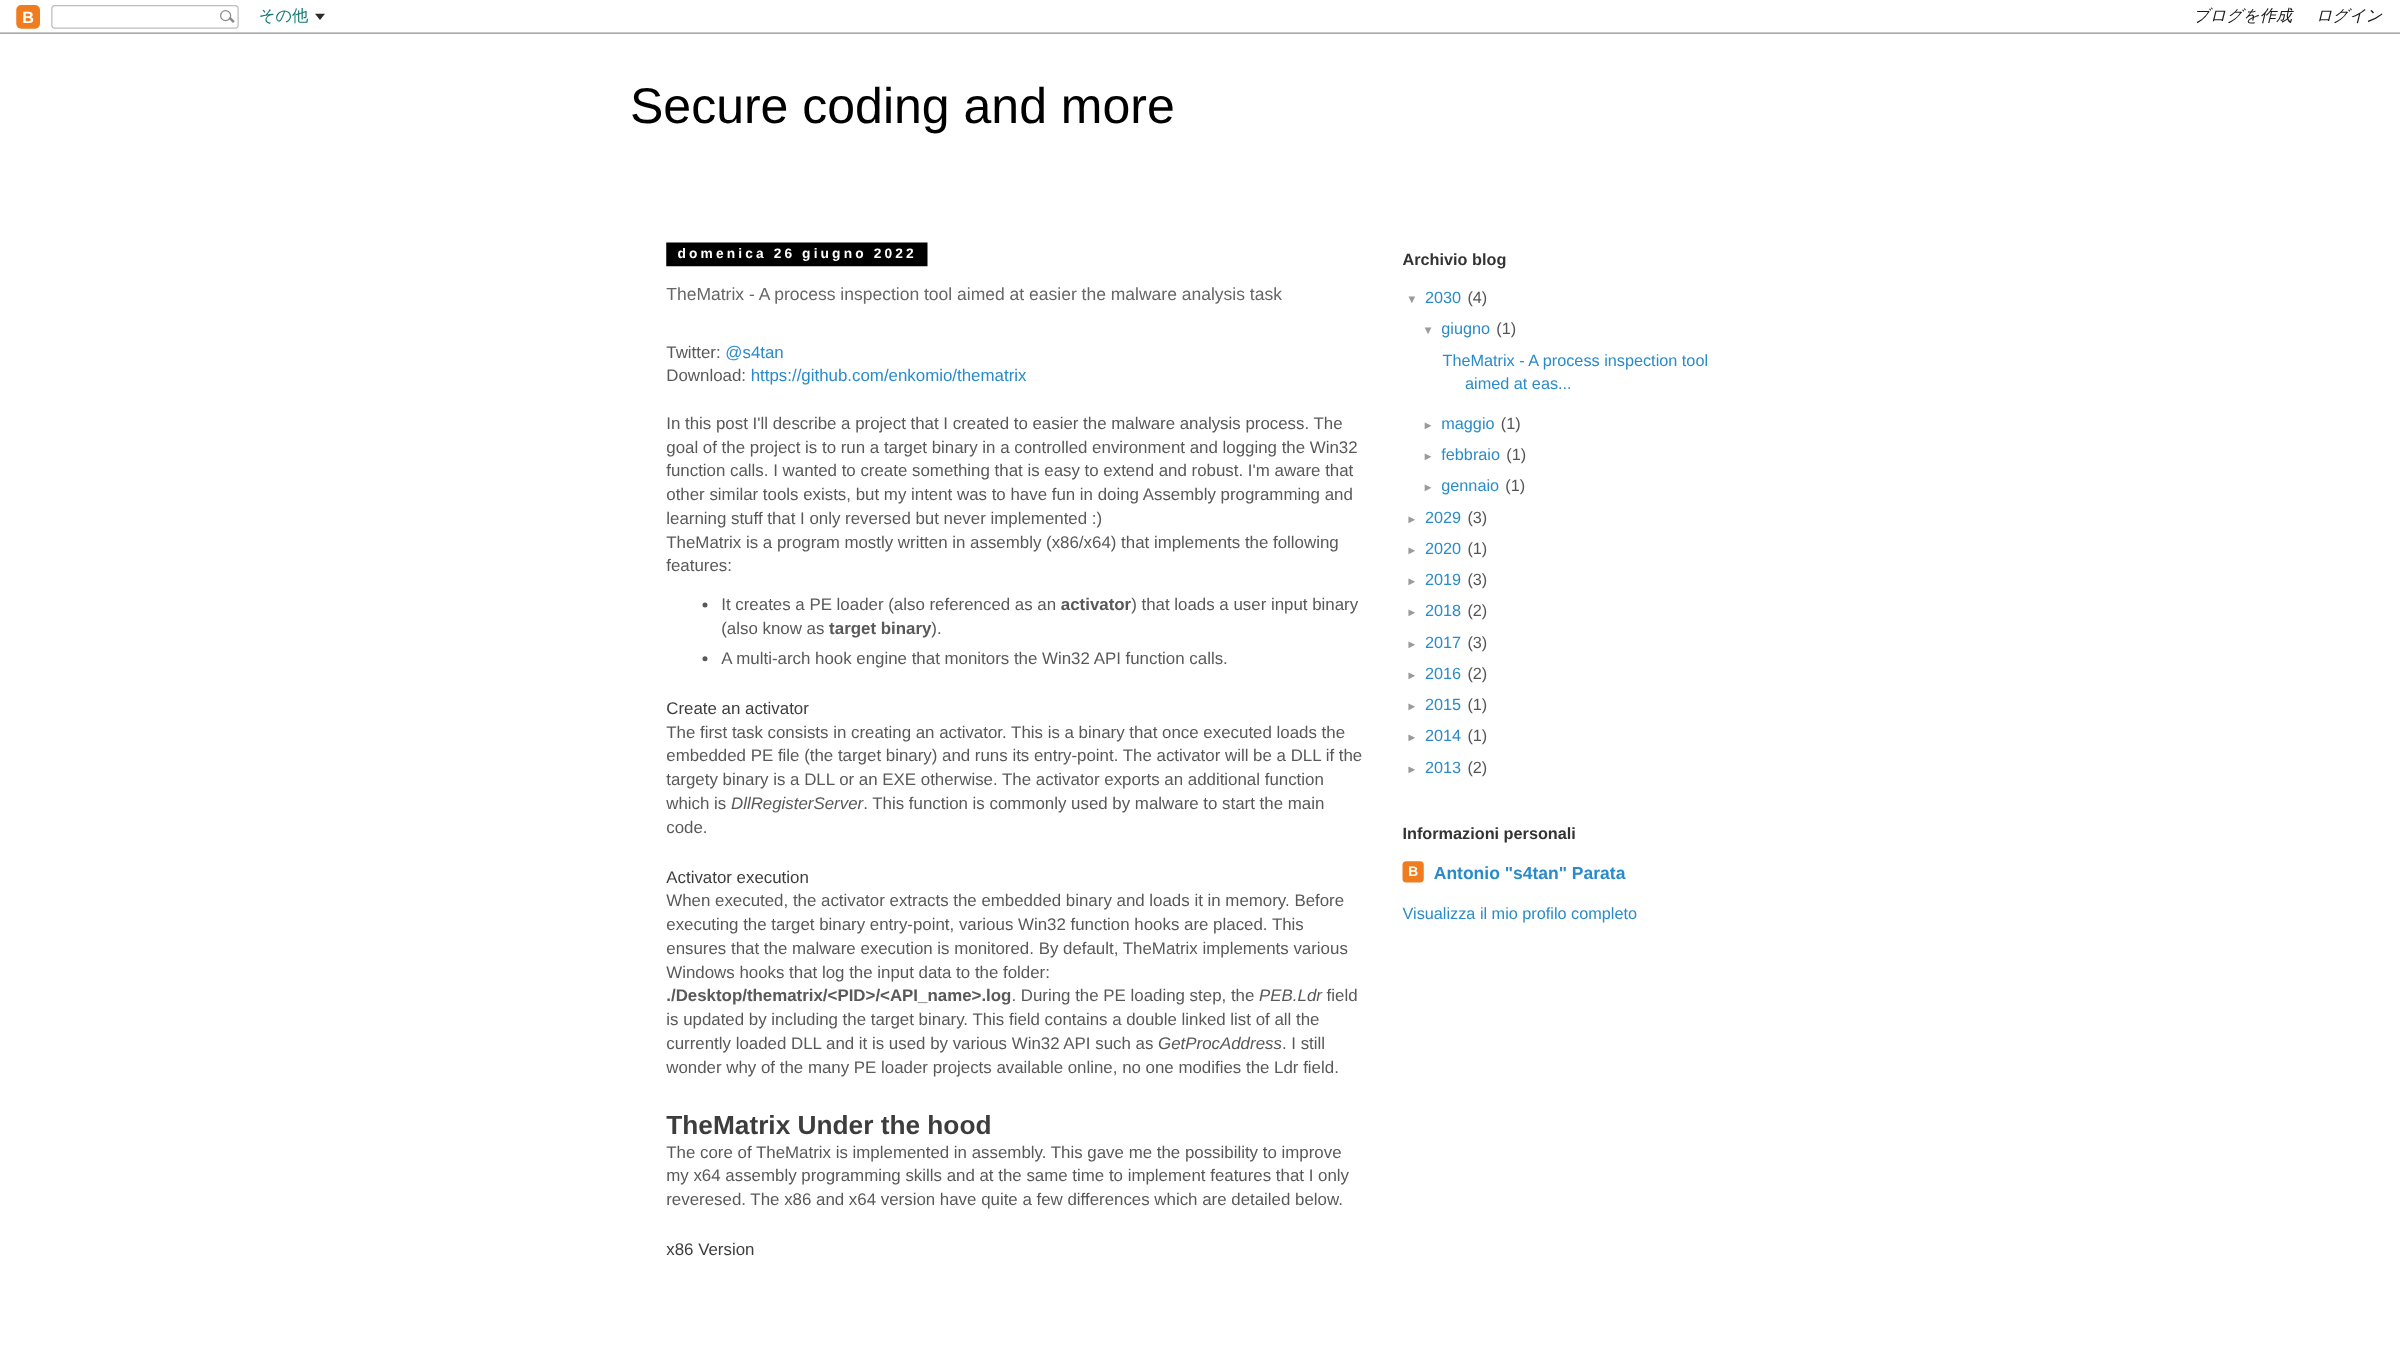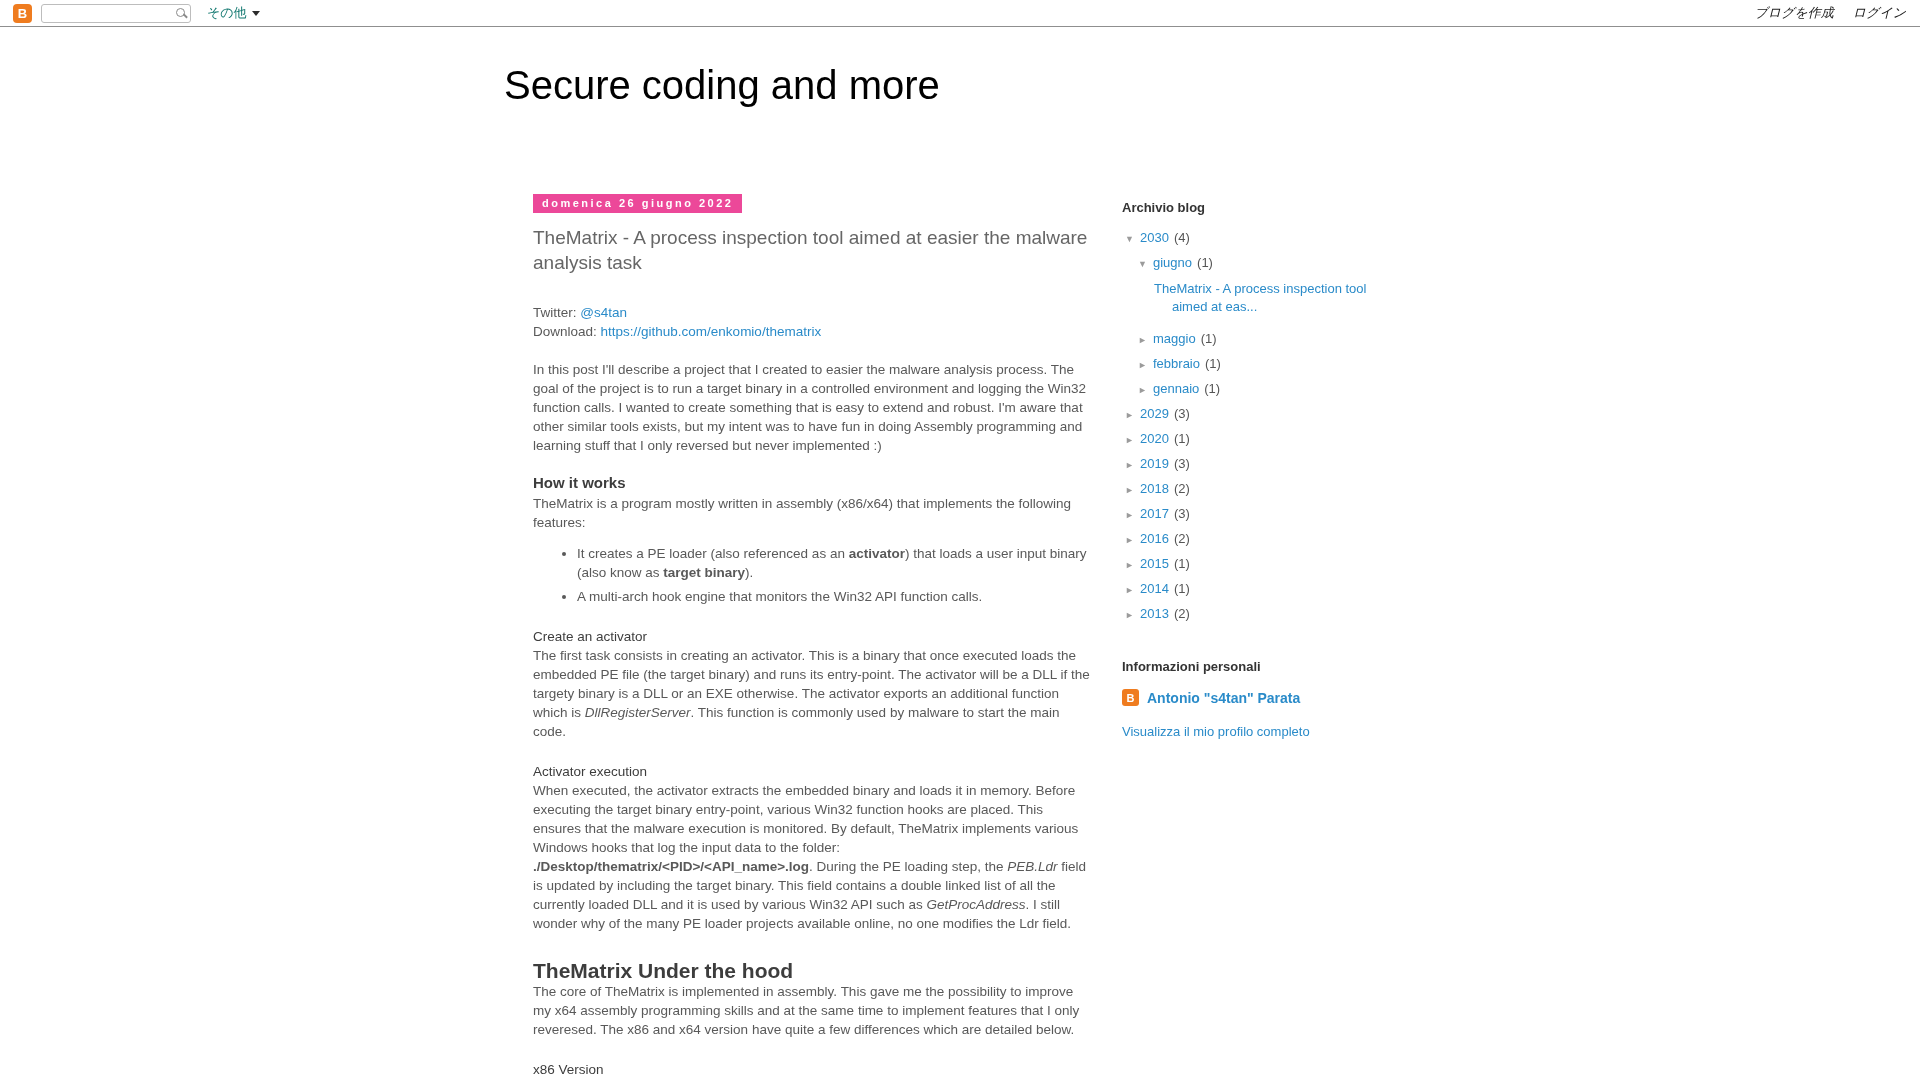--- a/index.html
+++ b/index.html
@@ -65,26 +65,26 @@
     margin: 36px 0 0 -14px; line-height: 1.1;
     display: inline-block;
   }
   .columns { display: flex; margin-top: 86px; }
   .main-col { width: 560px; margin-left: 15px; flex: 0 0 auto; }
   .side-col { width: 280px; margin-left: auto; padding-top: 7px; flex: 0 0 auto; }
 
   
   .date-header {
     display: inline-block;
-    background: #ec4899; color: #ffffff;
+    background: #000000; color: #ffffff;
     font-size: 11px; font-weight: bold; letter-spacing: 2.5px;
     padding: 3px 9px 4px 9px;
   }
   .post-title {
-    font-weight: normal; font-size: 19px; line-height: 1.3;
+    font-weight: normal; font-size: 14px; line-height: 1.3;
     color: #666666; margin: 13px 0 0;
   }
   .post-meta { margin-top: 28px; font-size: 13.5px; line-height: 19px; color: #595959; }
   .post-body { margin-top: 19px; font-size: 13.5px; line-height: 19px; color: #595959; }
   .post-body p { margin: 0; }
   .post-body .h-md { font-size: 15px; font-weight: bold; color: #3d3d3d; margin: 18px 0 2px; }
   .post-body .h-lg { font-size: 21px; font-weight: bold; color: #3d3d3d; margin: 28px 0 2px; }
   .post-body .h-sm { font-size: 13.5px; font-weight: normal; color: #3d3d3d; margin: 21px 0 0; }
   .post-body ul { margin: 12px 0 2px; padding-left: 44px; }
   .post-body li { margin-bottom: 5px; }
@@ -145,21 +145,20 @@
       <span class="date-header">domenica 26 giugno 2022</span>
       <h3 class="post-title">TheMatrix - A process inspection tool aimed at easier the malware analysis task</h3>
 
       <div class="post-meta">
         <div><span>Twitter: </span><a class="lnk">@s4tan</a></div>
         <div><span>Download: </span><a class="lnk">https://github.com/enkomio/thematrix</a></div>
       </div>
 
       <div class="post-body">
           <p><span>In this post I'll describe a project that I created to easier the malware analysis process. The goal of the project is to run a target binary in a controlled environment and logging the Win32 function calls. I wanted to create something that is easy to extend and robust. I'm aware that other similar tools exists, but my intent was to have fun in doing Assembly programming and learning stuff that I only reversed but never implemented :)</span></p>
-          <div class="h-md">How it works</div>
           <p><span>TheMatrix is a program mostly written in assembly (x86/x64) that implements the following features:</span></p>
           <ul>
             <li><span>It creates a PE loader (also referenced as an </span><span class="b">activator</span><span>) that loads a user input binary (also know as </span><span class="b">target binary</span><span>).</span></li>
             <li><span>A multi-arch hook engine that monitors the Win32 API function calls.</span></li>
           </ul>
           <div class="h-sm">Create an activator</div>
           <p><span>The first task consists in creating an activator. This is a binary that once executed loads the embedded PE file (the target binary) and runs its entry-point. The activator will be a DLL if the targety binary is a DLL or an EXE otherwise. The activator exports an additional function which is </span><span class="i">DllRegisterServer</span><span>. This function is commonly used by malware to start the main code.</span></p>
           <div class="h-sm">Activator execution</div>
           <p><span>When executed, the activator extracts the embedded binary and loads it in memory. Before executing the target binary entry-point, various Win32 function hooks are placed. This ensures that the malware execution is monitored. By default, TheMatrix implements various Windows hooks that log the input data to the folder: </span><span class="b">./Desktop/thematrix/&lt;PID&gt;/&lt;API_name&gt;.log</span><span>. During the PE loading step, the </span><span class="i">PEB.Ldr</span><span> field is updated by including the target binary. This field contains a double linked list of all the currently loaded DLL and it is used by various Win32 API such as </span><span class="i">GetProcAddress</span><span>. I still wonder why of the many PE loader projects available online, no one modifies the Ldr field.</span></p>
           <div class="h-lg">TheMatrix Under the hood</div>

